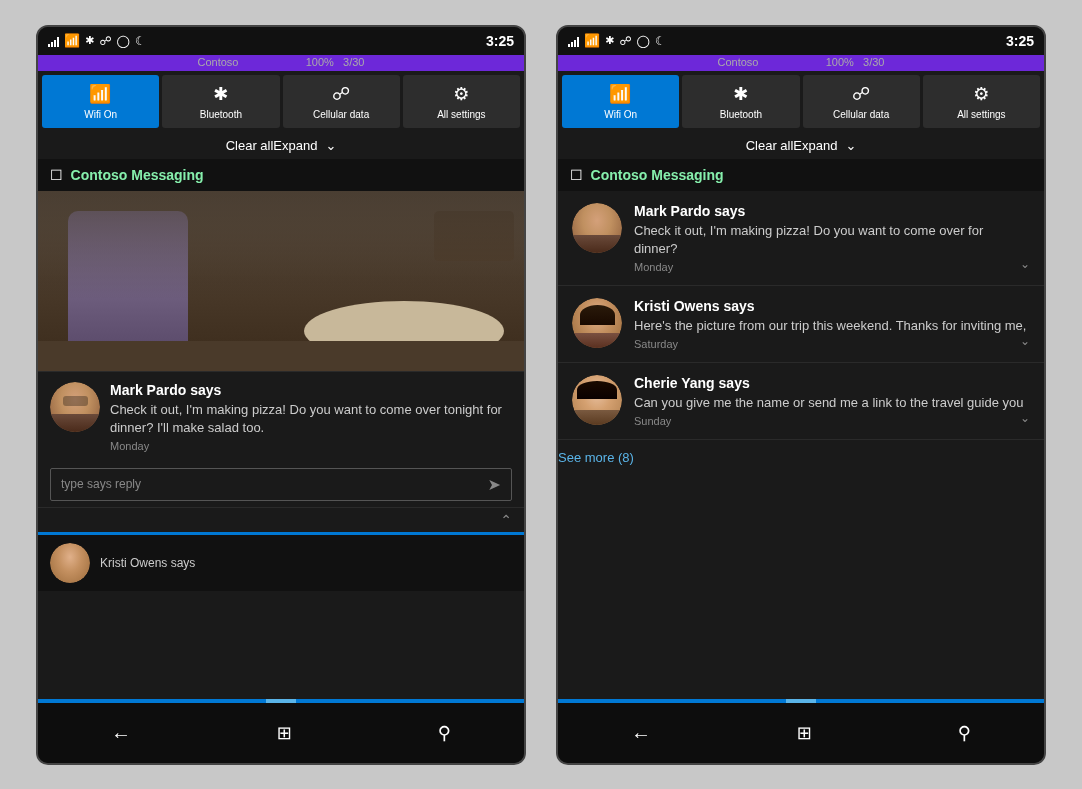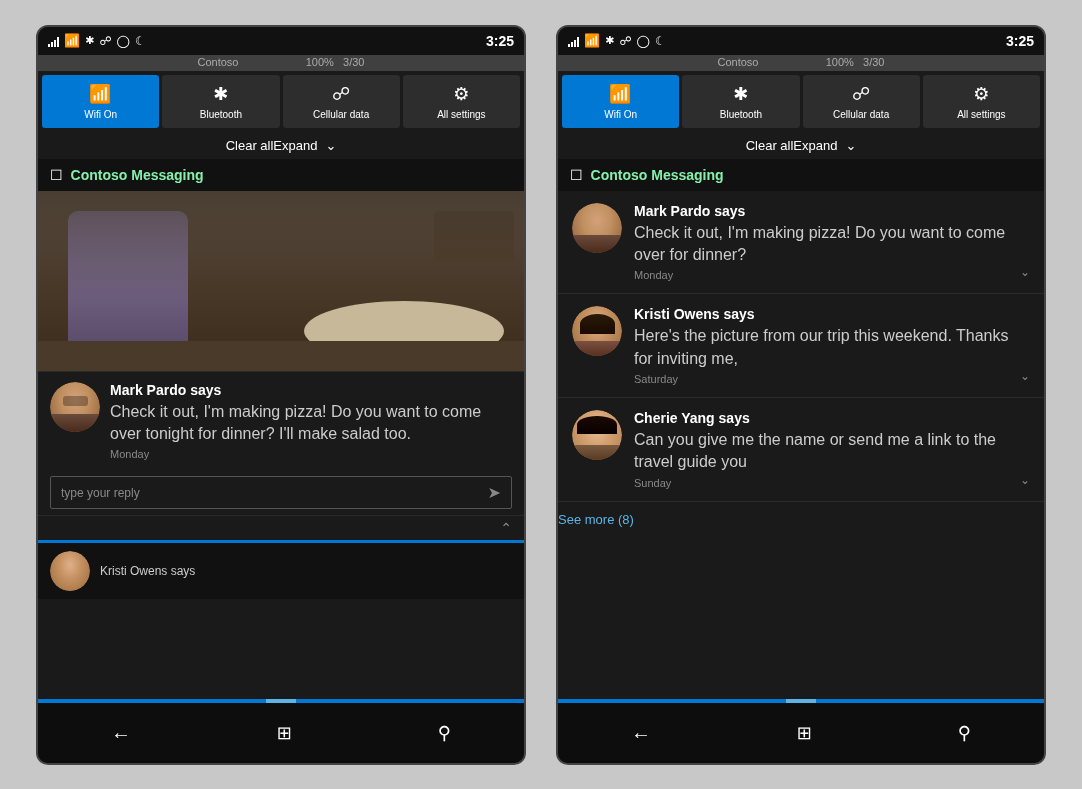--- a/index.html
+++ b/index.html
@@ -37,21 +37,21 @@
       align-items: center;
       font-size: 11px;
       color: #fff;
     }
     .status-time {
       color: #fff;
       font-size: 14px;
       font-weight: bold;
     }
     .carrier-bar {
-      background: #404040;
+      background: #6d28d9;
       text-align: center;
       color: #aaa;
       font-size: 11px;
       padding: 1px 0 3px 0;
     }
     .quick-toggles {
       display: flex;
       background: #1a1a1a;
       padding: 4px;
       gap: 3px;
@@ -188,21 +188,21 @@
       flex: 1;
     }
     .msg-sender {
       color: #fff;
       font-size: 14px;
       font-weight: 600;
       margin-bottom: 3px;
     }
     .msg-text {
       color: #ccc;
-      font-size: 16px;
+      font-size: 13px;
       line-height: 1.4;
       margin-bottom: 3px;
     }
     .msg-time {
       color: #888;
       font-size: 11px;
     }
     .reply-bar {
       display: flex;
       align-items: center;
@@ -408,21 +408,21 @@
         </div>
       </div>
       <div class="msg-content">
         <div class="msg-sender">Mark Pardo says</div>
         <div class="msg-text">Check it out, I'm making pizza! Do you want to come over tonight for dinner? I'll make salad too.</div>
         <div class="msg-time">Monday</div>
       </div>
     </div>
 
     <div class="reply-bar">
-      <div class="reply-input">type your reply</div>
+      <div class="reply-input">type says reply</div>
       <div class="reply-send">➤</div>
     </div>
 
     <div class="collapse-bar">
       <span class="collapse-icon">⌃</span>
     </div>
 
     <div class="kristi-preview">
       <div class="kristi-preview-avatar">
         <div class="face face-kristi"></div>

